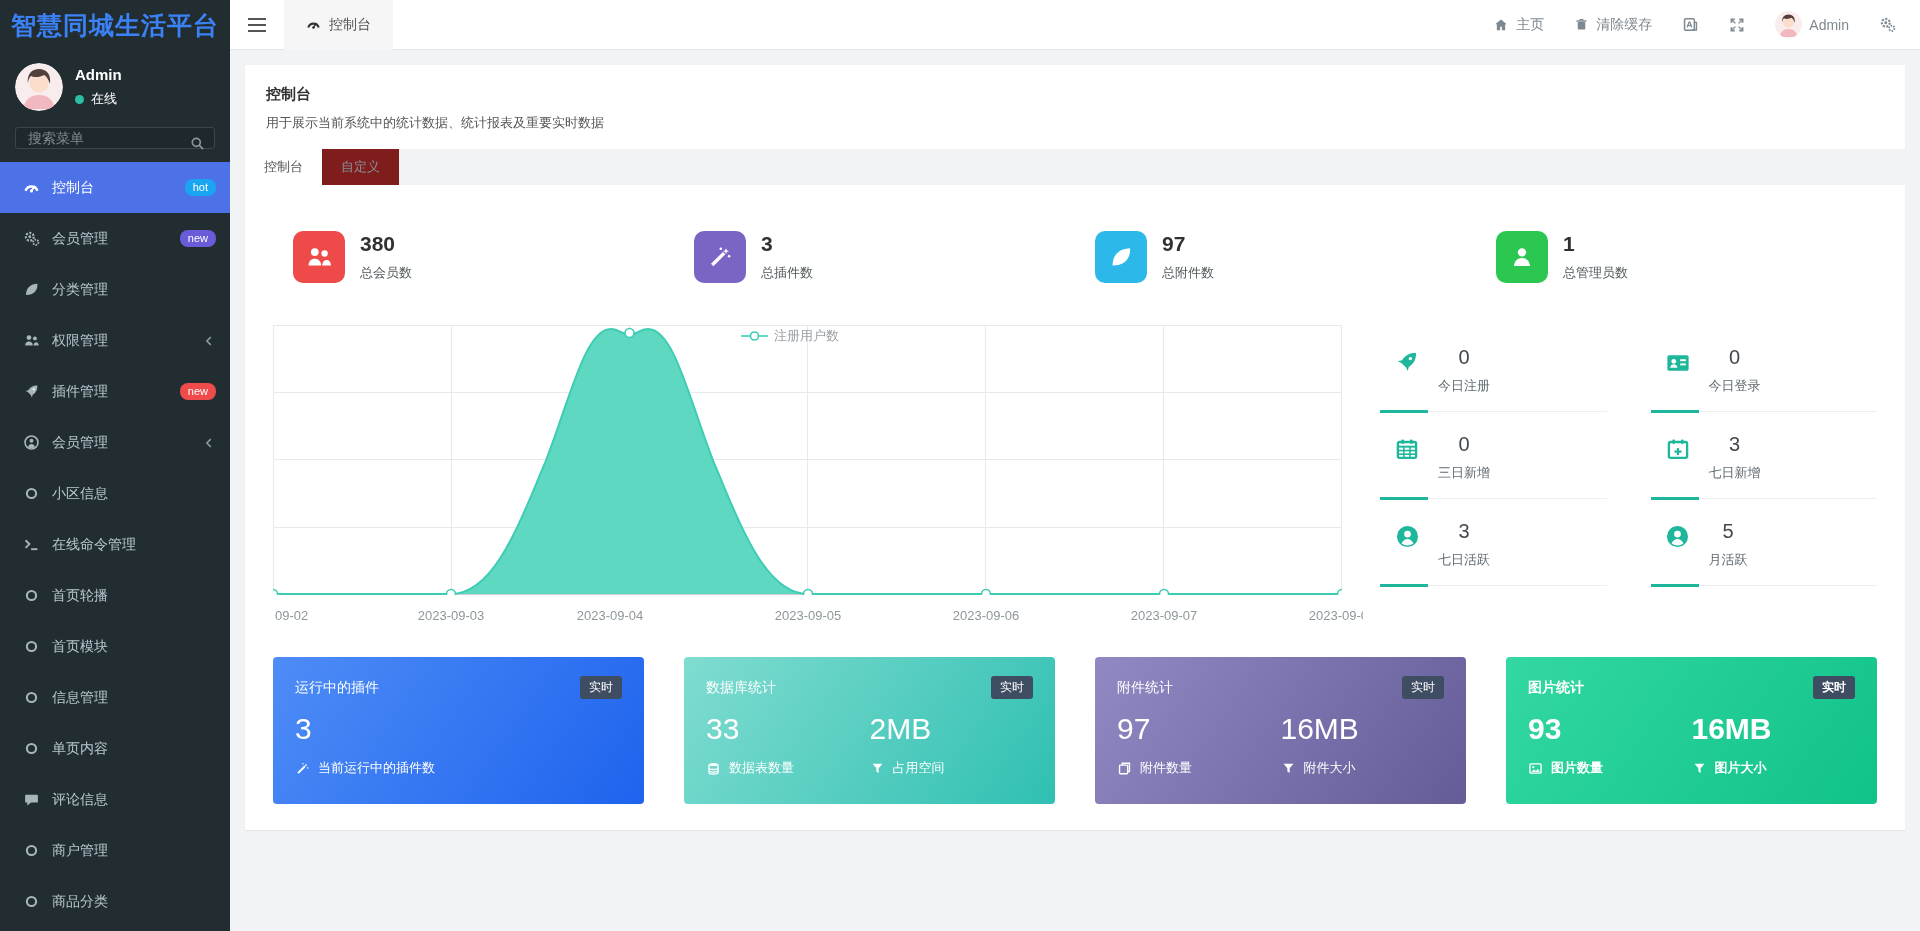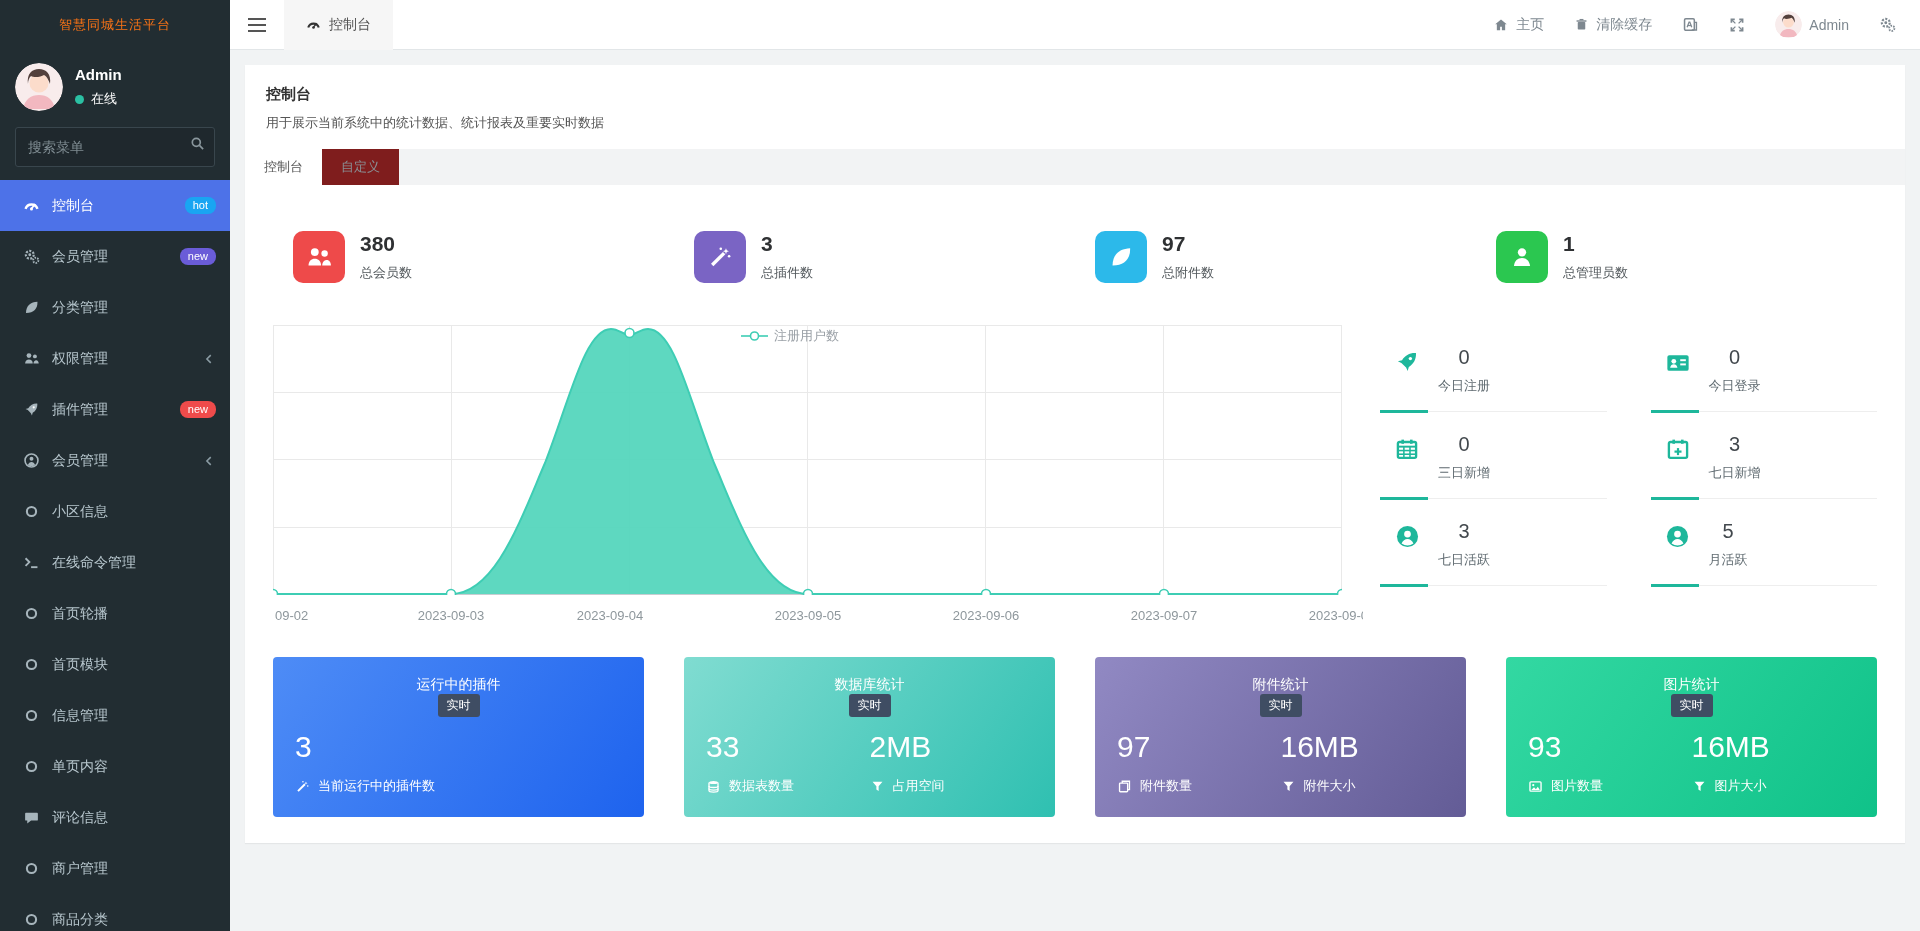--- a/index.html
+++ b/index.html
@@ -7,28 +7,28 @@
   body {
     width:1920px; height:931px; overflow:hidden;
     font-family:"Liberation Sans","DejaVu Sans",sans-serif;
     background:#f1f3f4; color:#333;
   }
   .app { display:flex; width:1920px; height:931px; }
 
   
   .sidebar { width:230px; min-width:230px; background:#222d32; height:100%; overflow:hidden; }
   .logo { height:50px; display:flex; align-items:center; justify-content:center;
-          color:#f97316; font-size:13px; font-weight:normal; letter-spacing:1px; }
+          color:#3b82f6; font-size:25px; font-weight:bold; letter-spacing:1px; }
   .user-panel { display:flex; gap:12px; padding:13px 15px 4px; align-items:center; }
   .avatar { width:48px; height:48px; border-radius:50%; overflow:hidden; flex:none; }
   .user-name { color:#fff; font-size:15px; font-weight:bold; margin-bottom:7px; }
   .user-status { color:#fff; font-size:13px; display:flex; align-items:center; gap:7px; }
   .status-dot { width:9px; height:9px; border-radius:50%; background:#2bc0a3; }
   .search-box { margin:12px 15px 13px; position:relative; }
-  .search-input { width:100%; height:40px; background:#1f282d; border:1px solid #39464d;
+  .search-input { width:100%; height:22px; background:#1f282d; border:1px solid #39464d;
                   border-radius:3px; color:#ccc; font-size:14px; padding:0 32px 0 12px; outline:none; }
   .search-input::placeholder { color:#7f8c92; }
   .search-btn { position:absolute; right:9px; top:8px; color:#8a979d; }
   .menu-item { height:51px; display:flex; align-items:center; padding-right:14px;
                color:#b8c7ce; font-size:14px; cursor:pointer; }
   .menu-item.active { background:#4d72e8; color:#fff; }
   .menu-item.active .mi-icon { color:#fff; }
   .mi-icon { width:24px; margin-left:19px; margin-right:9px; display:flex; justify-content:center; color:#a7b5bc; }
   .mi-label { flex:1; }
   .badge { font-size:11px; font-weight:normal; color:#fff; padding:3px 8px; border-radius:8px; line-height:1;margin-left:13px; }
@@ -87,22 +87,22 @@
   .ms-label { font-size:13px; color:#5f6a70; }
   .ms-line { margin-top:16px; height:1px; background:#eeeeee; position:relative; }
   .ms-line::before { content:""; position:absolute; left:0; top:-1px; width:48px; height:3px; background:#1eb79b; }
 
   
   .cards-row { display:grid; grid-template-columns:repeat(4,1fr); gap:40px; margin-top:29px; }
   .gcard { border-radius:4px; padding:19px 22px 22px; color:#fff; min-height:147px; }
   .gc-blue   { background:linear-gradient(125deg,#4e8cf6 0%,#1e63ee 100%); }
   .gc-teal   { background:linear-gradient(125deg,#80dcd1 0%,#2fc0b1 100%); }
   .gc-purple { background:linear-gradient(125deg,#9189c3 0%,#635c96 100%); }
-  .gc-green  { background:linear-gradient(125deg,#33d8a2 0%,#10c289 100%); }
-  .gcard-head { display:flex; justify-content:space-between; align-items:center; font-size:14px;flex-direction:column; }
+  .gc-green  { background:linear-gradient(125deg,#33d8a2 0%,#10c289 100%);font-weight:bold; }
+  .gcard-head { display:flex; justify-content:space-between; align-items:center; font-size:14px; }
   .rt-badge { background:#3f4d63; font-size:12px; padding:3px 9px; border-radius:3px; }
   .gcard-body { display:flex; margin-top:13px; }
   .gmetric { flex:1; }
   .gm-value { font-size:30px; }
   .gm-label { margin-top:13px; font-size:13px; display:flex; align-items:center; gap:8px; }
 </style>
 </head>
 <body>
 
 <svg width="0" height="0" style="position:absolute" aria-hidden="true">

